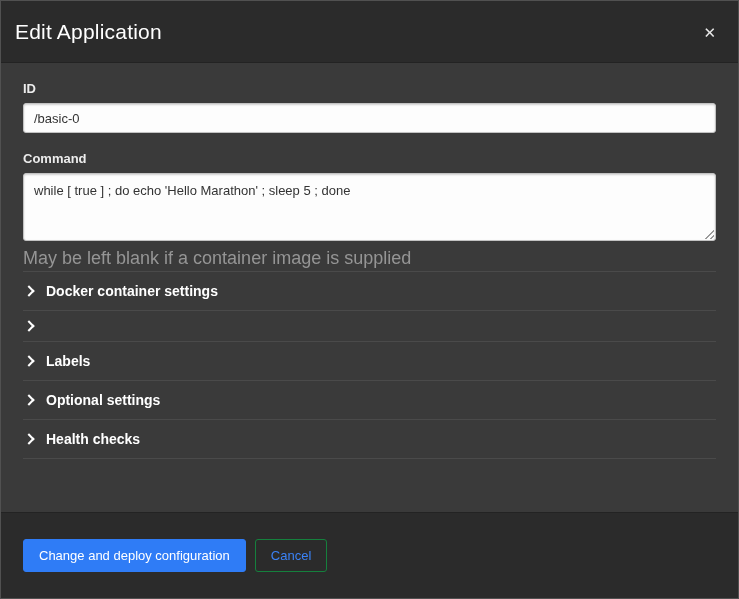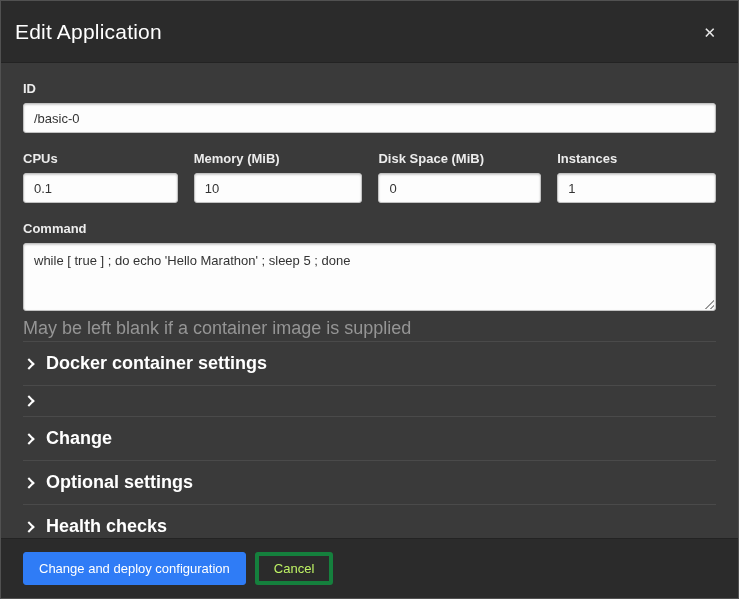--- a/index.html
+++ b/index.html
@@ -100,48 +100,48 @@
   .chevron-right {
     display: inline-block;
     width: 8px; height: 8px;
     border-top: 2px solid #ffffff;
     border-right: 2px solid #ffffff;
     transform: rotate(45deg);
     margin: 0 13px 0 2px;
     flex: 0 0 auto;
   }
   .section-label {
-    color: #ffffff; font-size: 18px; font-weight: 700;
+    color: #ffffff; font-size: 14px; font-weight: 700;
   }
   
   .modal-footer {
     flex: 0 0 auto;
     background: var(--bar-bg);
     border-top: 1px solid var(--edge);
-    padding: 13px 22px;
+    padding: 26px 22px;
     display: flex; align-items: center; gap: 9px;
   }
   .btn {
     height: 33px;
     border-radius: 3px;
     font-size: 13px;
     font-family: "Liberation Sans", sans-serif;
     cursor: pointer;
     display: inline-flex; align-items: center;
     padding: 0 15px;
   }
   .btn-primary {
     background: var(--accent);
     border: 1px solid var(--accent);
     color: #ffffff;
   }
   .btn-secondary {
     background: transparent;
-    border: 4px solid #15803d;
-    color: #bef264;
+    border: 1px solid #15803d;
+    color: #3b82f6;
   }
 </style>
 </head>
 <body>
 
 <div class="modal">
 
   <div class="modal-header">
     <div class="modal-title">Edit Application</div>
     <button class="close-btn">
@@ -149,59 +149,41 @@
     </button>
   </div>
 
   <div class="modal-body">
 
     <div class="form-group">
       <label class="field-label">ID</label>
       <input class="text-input" type="text" value="/basic-0" style="">
     </div>
 
-    <div class="resource-row">
-      <div>
-        <label class="field-label">CPUs</label>
-        <input class="text-input" type="text" value="0.1" style="">
-      </div>
-      <div>
-        <label class="field-label">Memory (MiB)</label>
-        <input class="text-input" type="text" value="10" style="">
-      </div>
-      <div>
-        <label class="field-label">Disk Space (MiB)</label>
-        <input class="text-input" type="text" value="0" style="">
-      </div>
-      <div>
-        <label class="field-label">Instances</label>
-        <input class="text-input" type="text" value="1" style="">
-      </div>
-    </div>
 
     <div class="command-group">
       <label class="field-label">Command</label>
       <div class="command-wrap">
         <textarea class="text-area" style="">while [ true ] ; do echo 'Hello Marathon' ; sleep 5 ; done</textarea>
         <div class="resize-handle"></div>
       </div>
       <div class="help-text">May be left blank if a container image is supplied</div>
     </div>
 
     <div class="sections">
       <div class="section-row">
         <span class="chevron-right"></span>
         <span class="section-label">Docker container settings</span>
       </div>
       <div class="section-row">
         <span class="chevron-right"></span>
       </div>
       <div class="section-row">
         <span class="chevron-right"></span>
-        <span class="section-label">Change</span>
+        <span class="section-label">Labels</span>
       </div>
       <div class="section-row">
         <span class="chevron-right"></span>
         <span class="section-label">Optional settings</span>
       </div>
       <div class="section-row">
         <span class="chevron-right"></span>
         <span class="section-label">Health checks</span>
       </div>
     </div>

